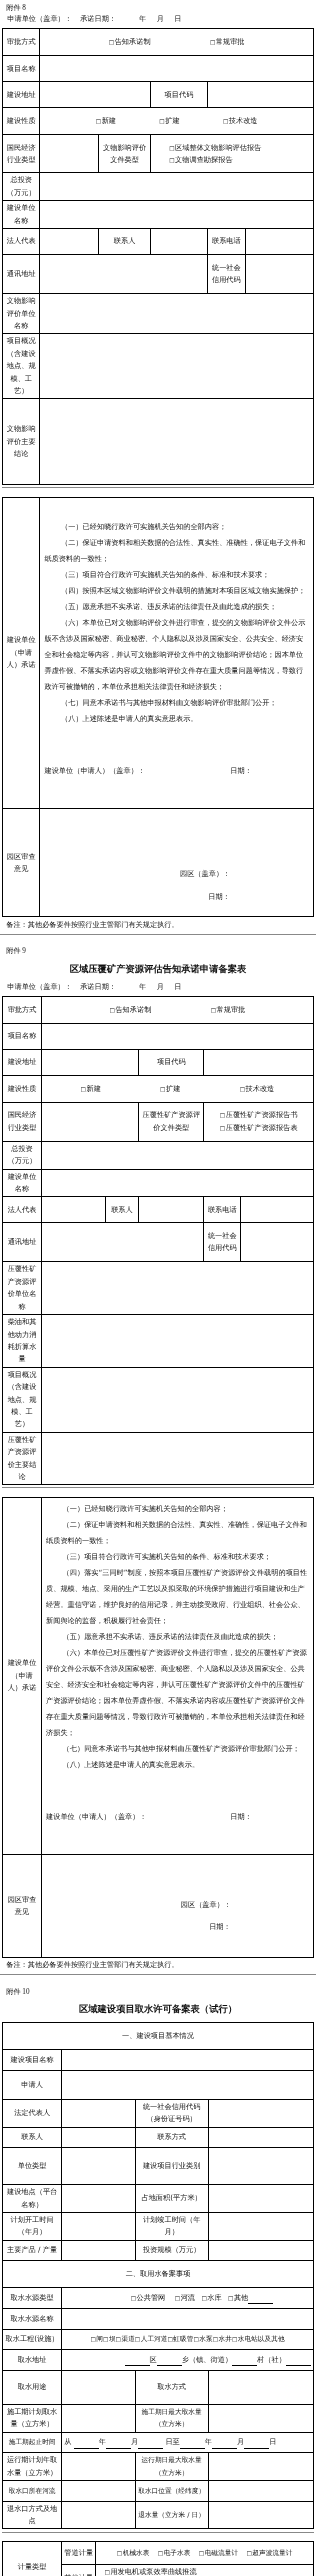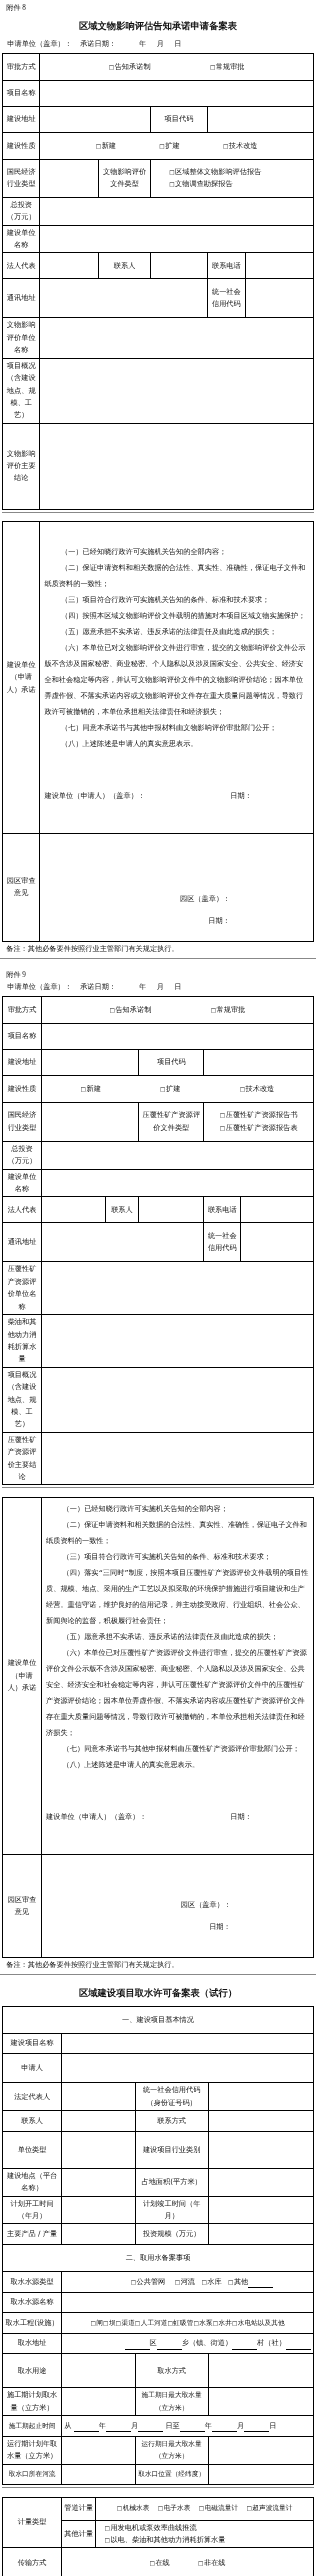--- a/index.html
+++ b/index.html
@@ -6,34 +6,33 @@
   body { width: 316px; font-family: "DejaVu Sans", "Liberation Sans", sans-serif; color: #111; font-size: 6.7px; }
   .page { padding: 0 2.1px 0 2.1px; box-sizing: border-box; }
   .attach { font-size: 7.2px; padding: 3.1px 4.1px 0 4.1px; height: 11.3px; font-family: Liberation Serif, serif; }
   .title { text-align: center; font-weight: bold; font-size: 9.3px; margin: 5.2px 0 6.2px 0; }
   .meta { display: flex; justify-content: flex-start; padding: 0 5.2px; font-size: 7.2px; margin-bottom: 4.1px; }
   .meta .date span { margin-left: 8.2px; }
   table { border-collapse: collapse; width: 100%; table-layout: fixed; border: 1px solid #000; }
   td { border: 0.5px solid #000; vertical-align: middle; text-align: center; padding: 1px 2.1px; line-height: 12.4px; font-size: 7.2px; word-break: break-all; }
   td.lbl { font-size: 7.2px; }
   td.text { text-align: left; padding: 3.1px 4.1px; font-size: 7.2px; line-height: 16px; }
-  td.text p { margin: 0; text-indent: 2.3em; font-family: Liberation Mono, monospace; }
+  td.text p { margin: 0; text-indent: 2.3em; }
   .sign { display: flex; justify-content: space-between; padding-right: 57px; margin-top: 36px; margin-bottom: 26px; }
   .pagebreak { height: 6.2px; border-top: 1.5px double #888; border-bottom: 0; margin: 2.1px 0; }
   .note { font-size: 7.2px; padding: 2.1px 4.1px; }
   .chk::before { content: "\25A1"; font-size: 5.7px; margin-right: 0.5px; }
   .section-h { font-size: 7.2px; height: 27px; }
   .u { display: inline-block; border-bottom: 0.5px solid #000; width: 25px; height: 7.2px; vertical-align: bottom; }
 </style>
 </head>
 <body>
 
 <div class="page">
   <div class="attach">附件 8</div>
-  <div class="title">区域文物影响评估告知承诺申请备案表</div>
   <div class="meta">
     <span>申请单位（盖章）：</span>
     <span class="date">
       <span>承诺日期：</span>
       <span style="margin-left:20.6px">年</span>
       <span>月</span>
       <span>日</span>
     </span>
   </div>
   <table>
@@ -150,20 +149,21 @@
     </tr>
   </tbody>
     </table>
   <div class="note">备注：其他必备要件按照行业主管部门有关规定执行。</div>
 </div>
 
 <div class="pagebreak"></div>
 
 <div class="page">
   <div class="attach">附件 9</div>
+  <div class="title">区域压覆矿产资源评估告知承诺申请备案表</div>
   <div class="meta">
     <span>申请单位（盖章）：</span>
     <span class="date">
       <span>承诺日期：</span>
       <span style="margin-left:20.6px">年</span>
       <span>月</span>
       <span>日</span>
     </span>
   </div>
   <table>
@@ -282,20 +282,21 @@
       </td>
     </tr>
   </tbody>
     </table>
   <div class="note">备注：其他必备要件按照行业主管部门有关规定执行。</div>
 </div>
 
 <div class="pagebreak"></div>
 
 <div class="page">
+  <div class="attach">附件 10</div>
   <div class="title">区域建设项目取水许可备案表（试行）</div>
   <table>
     <colgroup>
         <col style="width:19%">
         <col style="width:11%">
         <col style="width:12.7%">
         <col style="width:9.4%">
         <col style="width:14%">
         <col style="width:33.9%">
       </colgroup>
@@ -396,20 +397,26 @@
     <tr style="height:26px">
       <td class="lbl">运行期计划年取水量（立方米）</td>
       <td colspan="2"></td>
       <td colspan="2" class="lbl" style="font-size:6.7px">运行期日最大取水量（立方米）</td>
       <td></td>
     </tr>
     <tr style="height:20.6px">
       <td class="lbl" style="font-size:6.7px">取水口所在河流</td>
       <td colspan="2"></td>
       <td colspan="2" class="lbl" style="font-size:6.7px">取水口位置（经纬度）</td>
+      <td></td>
+    </tr>
+    <tr style="height:26px">
+      <td class="lbl">退水口方式及地点</td>
+      <td colspan="2"></td>
+      <td colspan="2" class="lbl" style="font-size:6.7px">退水量（立方米 / 日）</td>
       <td></td>
     </tr>
   </tbody>
     </table>
   <div class="pagebreak"></div>
   <table>
     <colgroup>
         <col style="width:19%">
         <col style="width:11%">
         <col style="width:26%">

